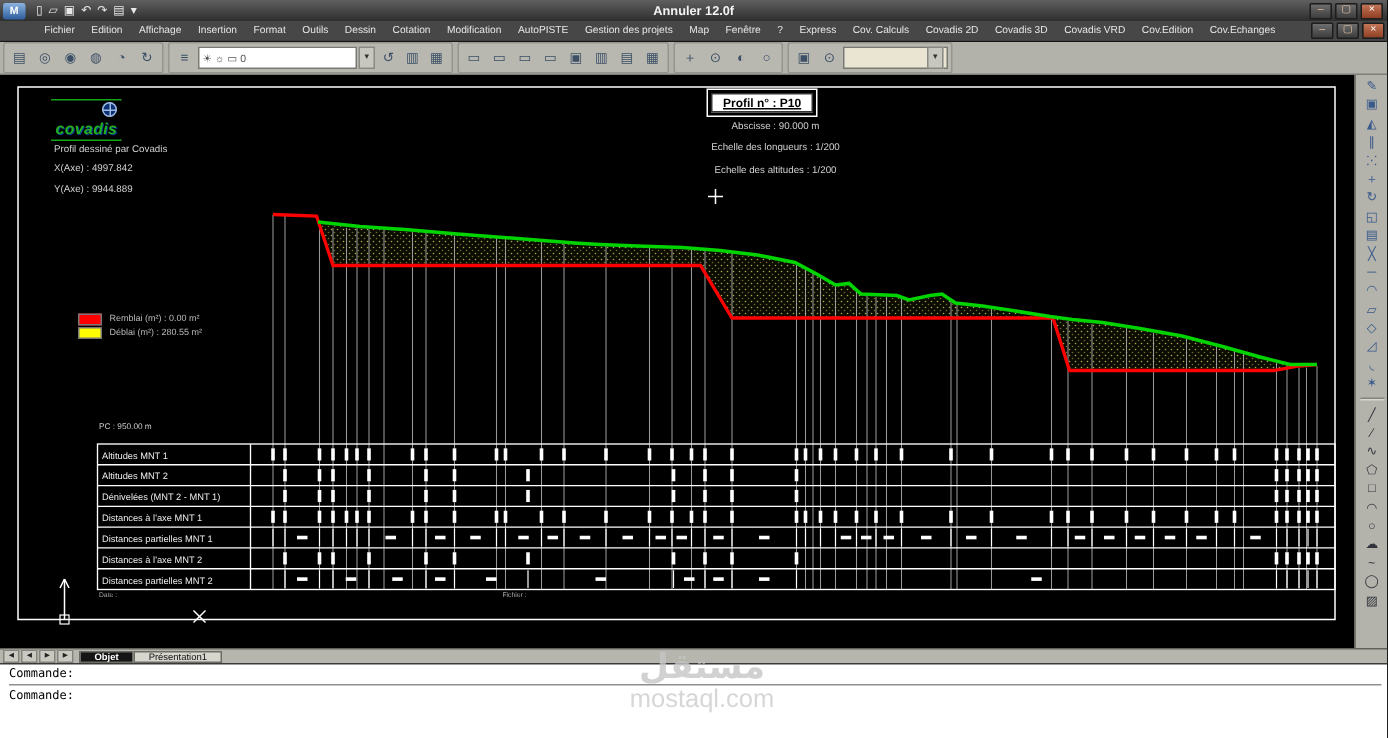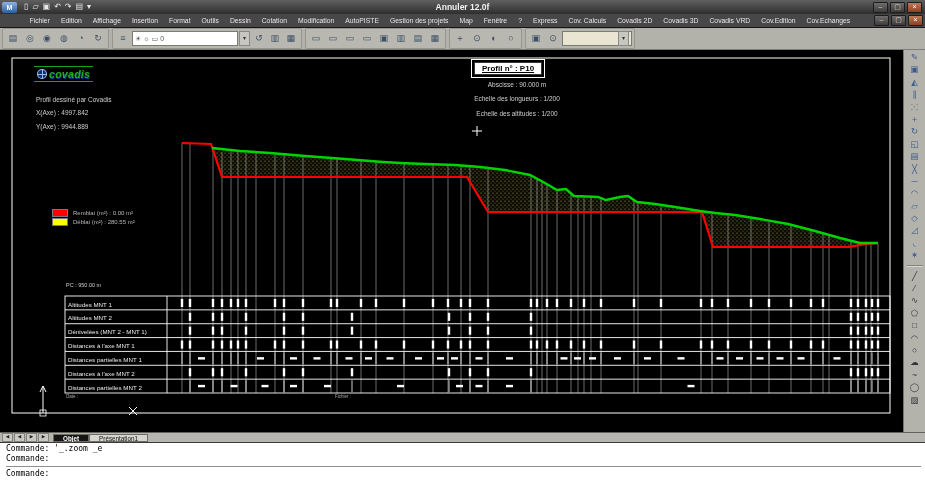--- a/index.html
+++ b/index.html
@@ -38,21 +38,21 @@
     font-size:7px;color:#555;padding:0 2px;gap:2px;}
   .combo.white{width:100px;}
   .combo.beige{width:64px;background:#e9e5d2;justify-content:flex-end;}
   .drop-btn{width:9px;height:13px;font-size:6px;line-height:13px;text-align:center;
     color:#333;background:#c7c7bf;border:1px solid #8a8a84;}
 
   
   .canvas{position:absolute;left:0;top:50px;width:925px;height:382px;background:#000;}
   .ov{position:absolute;color:#cfcfcf;font-size:6.5px;white-space:nowrap;}
   .logo{left:34px;top:16px;border-top:1px solid #17a317;border-bottom:1px solid #17a317;
-    padding:1px 3px;display:flex;align-items:center;gap:2px;}
+    padding:1px 3px;display:flex;align-items:flex-end;gap:2px;flex-direction:column;}
   .globe{width:10px;height:10px;border-radius:50%;background:#0a2f73;
     box-shadow:inset 0 0 0 1px #9fb8e0;position:relative;}
   .globe:before{content:"";position:absolute;left:4.5px;top:0;width:1px;height:10px;background:#9fb8e0;}
   .globe:after{content:"";position:absolute;left:0;top:4.5px;width:10px;height:1px;background:#9fb8e0;}
   .logo-text{font-size:10.5px;font-weight:bold;font-style:italic;color:#22b022;
     text-shadow:0.7px 0.7px 0 #0a3a8a;letter-spacing:0.3px;}
   .ptitle{left:474px;top:12px;background:#fff;color:#000;font-size:8px;font-weight:bold;
     padding:1px 7px;border:1px solid #333;outline:1px solid #fff;outline-offset:2px;text-decoration:underline;}
   .cline{left:392px;width:250px;text-align:center;}
   .legend{left:52px;top:158px;}
@@ -574,19 +574,22 @@
         <span class="tab-nav">▶</span>
         <span class="tab-nav">▶</span>
       </span>
     <span id="tabs" style="display:flex;margin-left:3px;">
         <span class="tab active">Objet</span>
         <span class="tab inactive">Présentation1</span>
       </span>
   </div>
 
   <div class="cmd" id="cmd">
-      <div class="cmd-line">Commande: '_.zoom _e</div>
       <div class="cmd-line">Commande:</div>
       <div class="cmd-line cmd-prompt">Commande:</div>
     </div>
 
+  <div class="watermark">
+    <div class="wm-ar">مستقل</div>
+    <div class="wm-en">mostaql.com</div>
+  </div>
 
 </div>
 
 </body></html>

